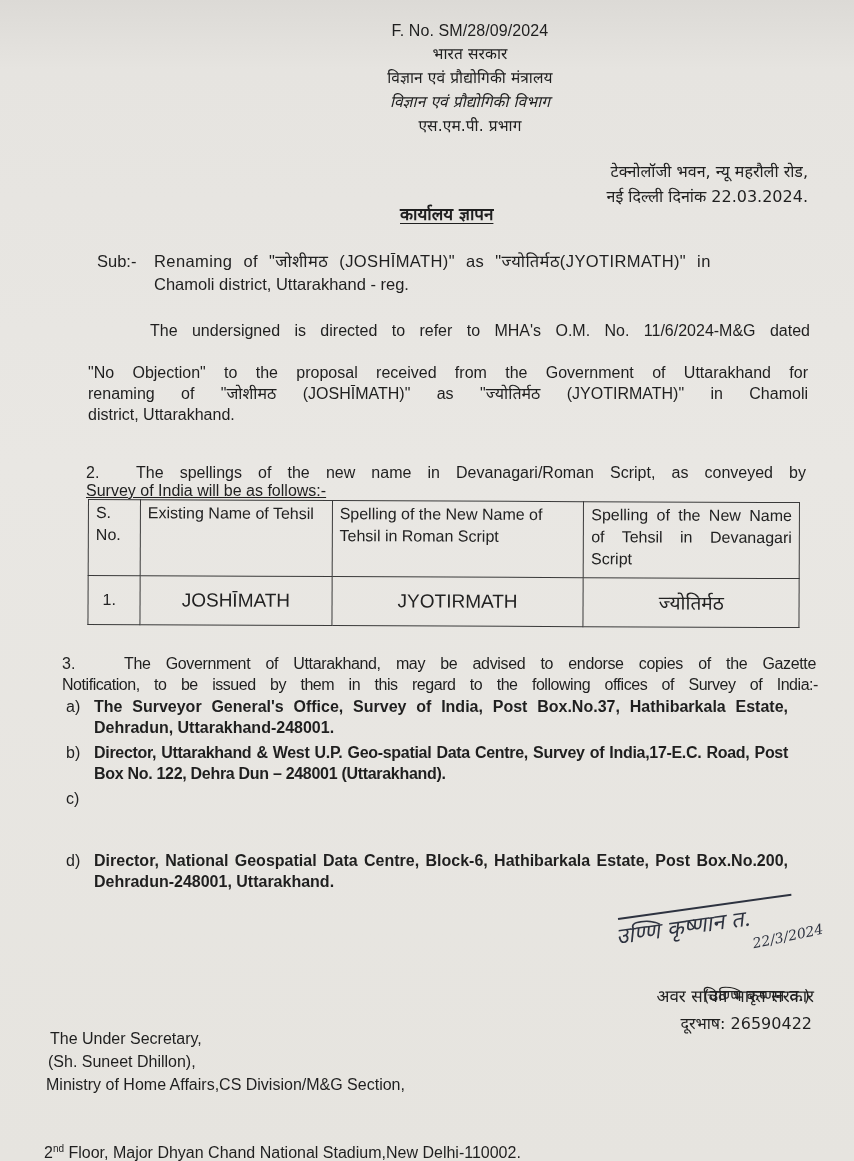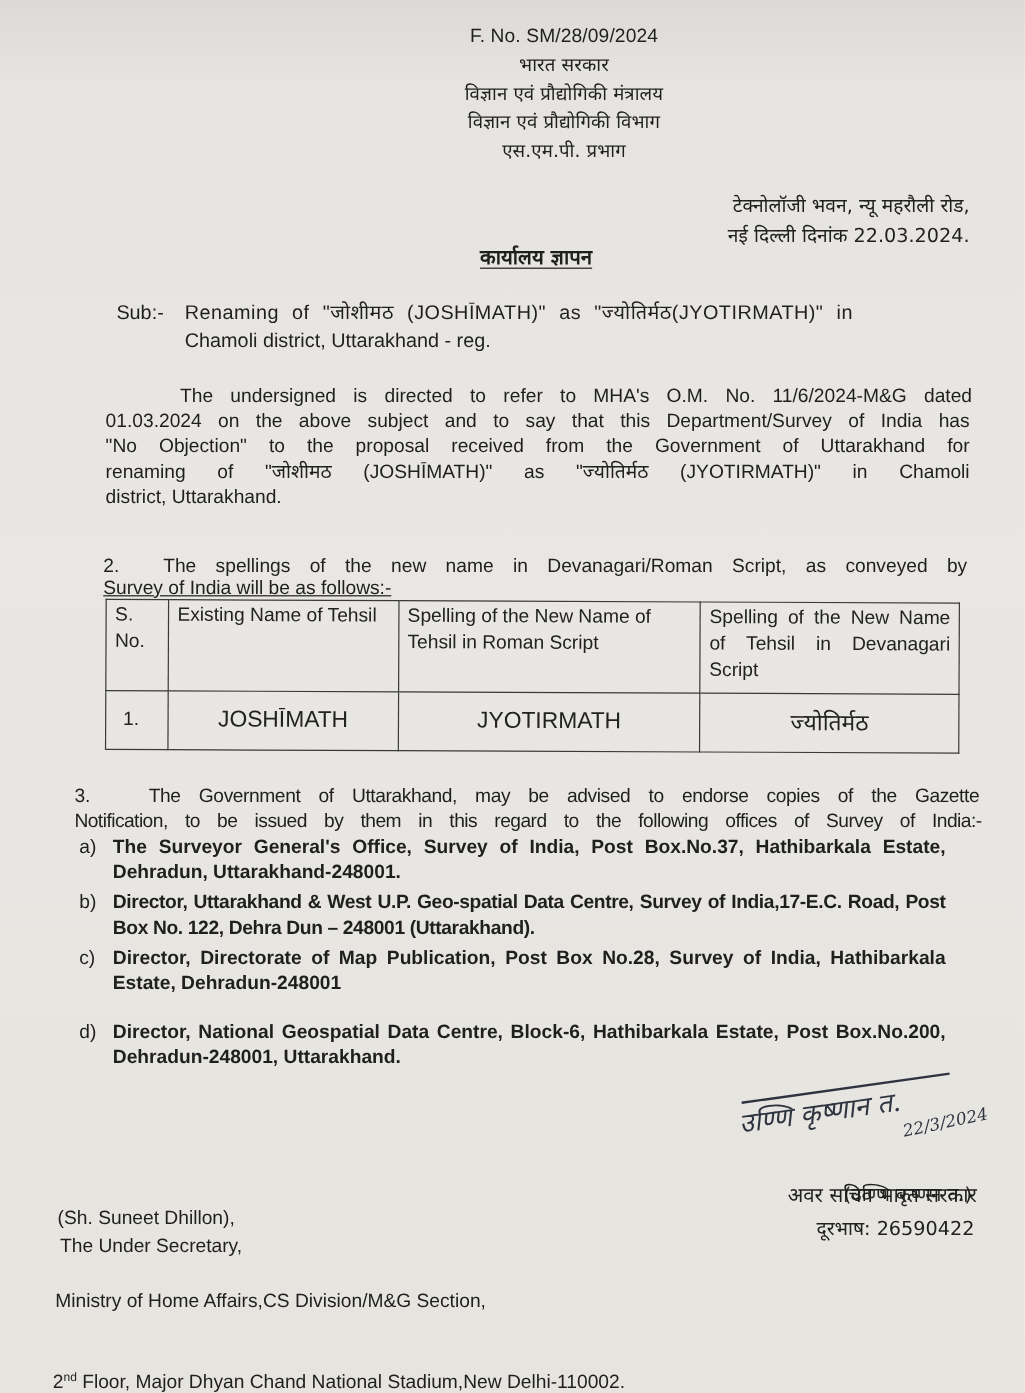--- a/index.html
+++ b/index.html
@@ -56,34 +56,33 @@
   sup { font-size: 10px; vertical-align: super; line-height: 0; }
 </style>
 </head>
 <body>
 
 <div class="page">
 
   <div class="abs header-line" style="top:22px;">F. No. SM/28/09/2024</div>
   <div class="abs header-line hi" style="top:42px;">भारत सरकार</div>
   <div class="abs header-line hi" style="top:66px;">विज्ञान एवं प्रौद्योगिकी मंत्रालय</div>
-  <div class="abs header-line hi" style="top:90px;">विज्ञान एवं प्रौद्योगिकी विभाग</div>
+  <div class="abs header-line hi" style="top:90px;font-style:italic;">विज्ञान एवं प्रौद्योगिकी विभाग</div>
   <div class="abs header-line hi" style="top:114px;">एस.एम.पी. प्रभाग</div>
 
   <div class="abs addr hi" style="top:160px;">टेक्नोलॉजी भवन, न्यू महरौली रोड,</div>
   <div class="abs addr hi" style="top:185px;">नई दिल्ली  दिनांक 22.03.2024.</div>
 
   <div class="abs om-title hi">कार्यालय ज्ञापन</div>
 
   <div class="abs sub" style="left:97px; top:250px;">Sub:-</div>
   <div class="abs sub" style="left:154px; top:250px; letter-spacing:0.4px; word-spacing:6px;">Renaming of "जोशीमठ (JOSHĪMATH)" as "ज्योतिर्मठ(JYOTIRMATH)" in</div>
   <div class="abs sub" style="left:154px; top:273px;">Chamoli district, Uttarakhand - reg.</div>
 
   <div class="abs para" style="left:150px; top:320px; width:660px;">The undersigned is directed to refer to MHA's O.M. No. 11/6/2024-M&amp;G dated</div>
-  <div class="abs para" style="left:88px; top:341px; width:720px;">01.03.2024  on the above subject and to say that this Department/Survey of India has</div>
   <div class="abs para" style="left:88px; top:362px; width:720px;">"No Objection" to the proposal received from the Government of  Uttarakhand for</div>
   <div class="abs para" style="left:88px; top:383px; width:720px;">renaming of "जोशीमठ  (JOSHĪMATH)" as "ज्योतिर्मठ (JYOTIRMATH)" in Chamoli</div>
   <div class="abs para last" style="left:88px; top:404px;">district, Uttarakhand.</div>
 
   <div class="abs para last" style="left:86px; top:462px; width:30px;">2.</div>
   <div class="abs para" style="left:136px; top:462px; width:670px;">The spellings of the new name in Devanagari/Roman Script, as conveyed by</div>
   <div class="abs para last" style="left:86px; top:480px; text-decoration:underline;">Survey of India will be as follows:-</div>
 
   <table class="names">
     <colgroup>
@@ -115,32 +114,31 @@
   <div class="abs list-item" style="left:66px; top:696px; width:752px; height:44px;">
     <span class="lbl">a)</span>
     <span class="txt">The Surveyor General's Office, Survey of India, Post Box.No.37, Hathibarkala Estate, Dehradun, Uttarakhand-248001.</span>
   </div>
   <div class="abs list-item" style="left:66px; top:742px; width:752px; height:44px;">
     <span class="lbl">b)</span>
     <span class="txt" style="letter-spacing:-0.3px;">Director, Uttarakhand &amp; West U.P. Geo-spatial Data Centre, Survey of India,17-E.C. Road, Post Box No. 122, Dehra Dun – 248001 (Uttarakhand).</span>
   </div>
   <div class="abs list-item" style="left:66px; top:788px; width:752px; height:44px;">
     <span class="lbl">c)</span>
-    <span class="txt">Director, Directorate of Map Publication, Post Box No.28, Survey of India, Hathibarkala Estate, Dehradun-248001</span>
   </div>
   <div class="abs list-item" style="left:66px; top:850px; width:752px; height:44px;">
     <span class="lbl">d)</span>
     <span class="txt">Director, National Geospatial Data Centre, Block-6, Hathibarkala Estate, Post Box.No.200, Dehradun-248001, Uttarakhand.</span>
   </div>
 
   <div class="sig-line"></div>
   <div class="abs signature hi" style="left:618px; top:920px;">उण्णि कृष्णान त.</div>
   <div class="abs sig-date" style="left:752px; top:928px;">22/3/2024</div>
   <div class="abs hi" style="right:44px; top:960px; font-size:16px;margin-top:24px;">(उण्णि कृष्णन त.)</div>
   <div class="abs hi" style="right:40px; top:984px; font-size:17px;margin-left:10px;">अवर सचिव भारत सरकार</div>
   <div class="abs hi" style="right:42px; top:1012px; font-size:16px;">दूरभाष: 26590422</div>
 
   <div class="abs addressee" style="left:50px; top:1027px;">The Under Secretary,</div>
-  <div class="abs addressee" style="left:48px; top:1004px;">(Sh. Suneet Dhillon),</div>
+  <div class="abs addressee" style="left:48px; top:1050px;">(Sh. Suneet Dhillon),</div>
   <div class="abs addressee" style="left:46px; top:1073px;">Ministry of Home Affairs,CS Division/M&amp;G Section,</div>
   <div class="abs addressee" style="left:44px; top:1109px;margin-top:32px;"><span>2</span><sup>nd</sup><span> Floor, Major Dhyan Chand National Stadium,New Delhi-110002.</span></div>
 
 </div>
 
 </body></html>

